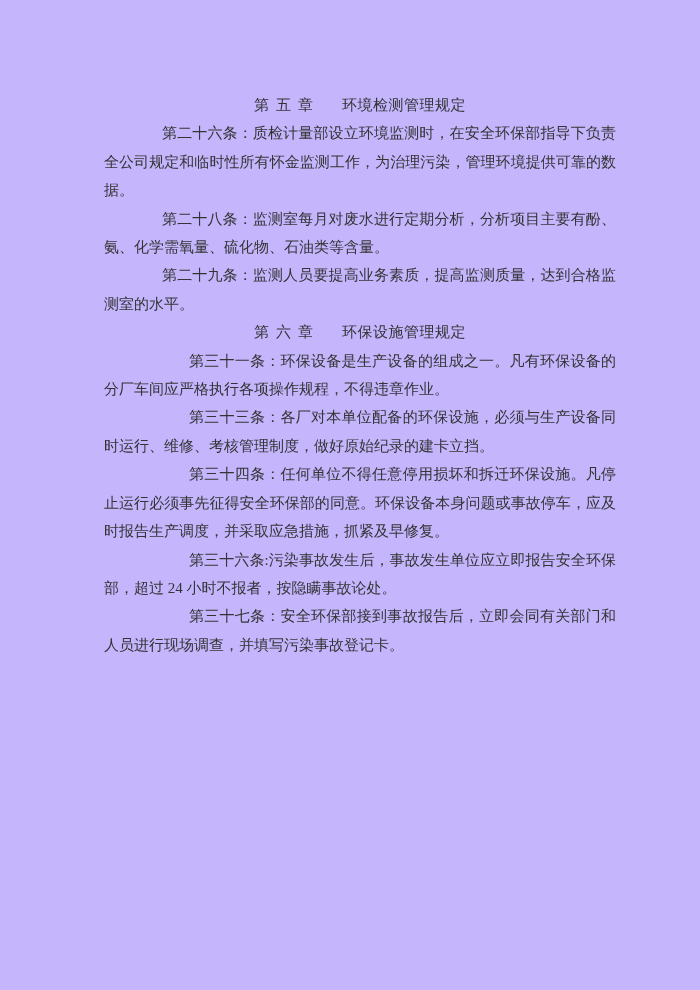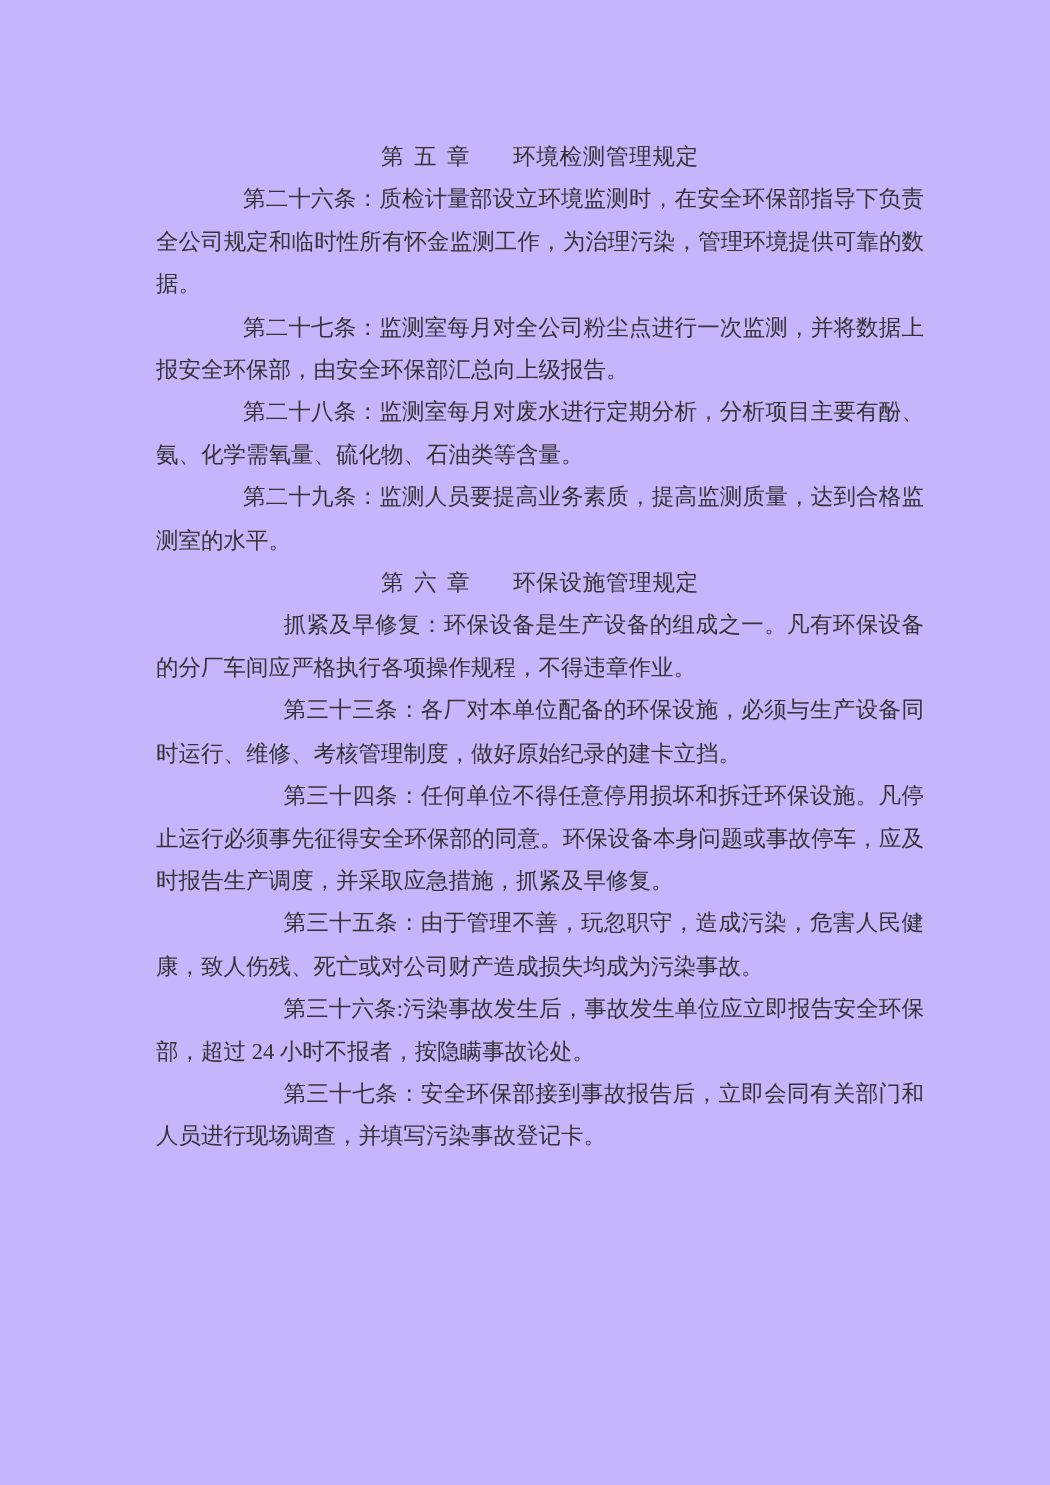--- a/index.html
+++ b/index.html
@@ -55,29 +55,27 @@
 </style>
 </head>
 <body>
 
 <div class="page">
   <div class="content">
 
     <h3 class="chapter-heading"><span class="chapter-num">第五章</span><span class="chapter-gap"></span><span class="chapter-title">环境检测管理规定</span></h3>
 
     <p class="article indent-a">第二十六条：质检计量部设立环境监测时，在安全环保部指导下负责全公司规定和临时性所有怀金监测工作，为治理污染，管理环境提供可靠的数据。</p>
-    <p class="article indent-a">第二十七条：监测室每月对全公司粉尘点进行一次监测，并将数据上报安全环保部，由安全环保部汇总向上级报告。</p>
     <p class="article indent-a">第二十八条：监测室每月对废水进行定期分析，分析项目主要有酚、氨、化学需氧量、硫化物、石油类等含量。</p>
     <p class="article indent-a">第二十九条：监测人员要提高业务素质，提高监测质量，达到合格监测室的水平。</p>
 
     <h3 class="chapter-heading"><span class="chapter-num">第六章</span><span class="chapter-gap"></span><span class="chapter-title">环保设施管理规定</span></h3>
 
-    <p class="article indent-b">抓紧及早修复：环保设备是生产设备的组成之一。凡有环保设备的分厂车间应严格执行各项操作规程，不得违章作业。</p>
+    <p class="article indent-b">第三十一条：环保设备是生产设备的组成之一。凡有环保设备的分厂车间应严格执行各项操作规程，不得违章作业。</p>
     <p class="article indent-b">第三十三条：各厂对本单位配备的环保设施，必须与生产设备同时运行、维修、考核管理制度，做好原始纪录的建卡立挡。</p>
     <p class="article indent-b">第三十四条：任何单位不得任意停用损坏和拆迁环保设施。凡停止运行必须事先征得安全环保部的同意。环保设备本身问题或事故停车，应及时报告生产调度，并采取应急措施，抓紧及早修复。</p>
 
 
-    <p class="article indent-b">第三十五条：由于管理不善，玩忽职守，造成污染，危害人民健康，致人伤残、死亡或对公司财产造成损失均成为污染事故。</p>
     <p class="article indent-b">第三十六条:污染事故发生后，事故发生单位应立即报告安全环保部，超过 24 小时不报者，按隐瞒事故论处。</p>
     <p class="article indent-b">第三十七条：安全环保部接到事故报告后，立即会同有关部门和人员进行现场调查，并填写污染事故登记卡。</p>
 
   </div>
 </div>
 
 </body></html>

